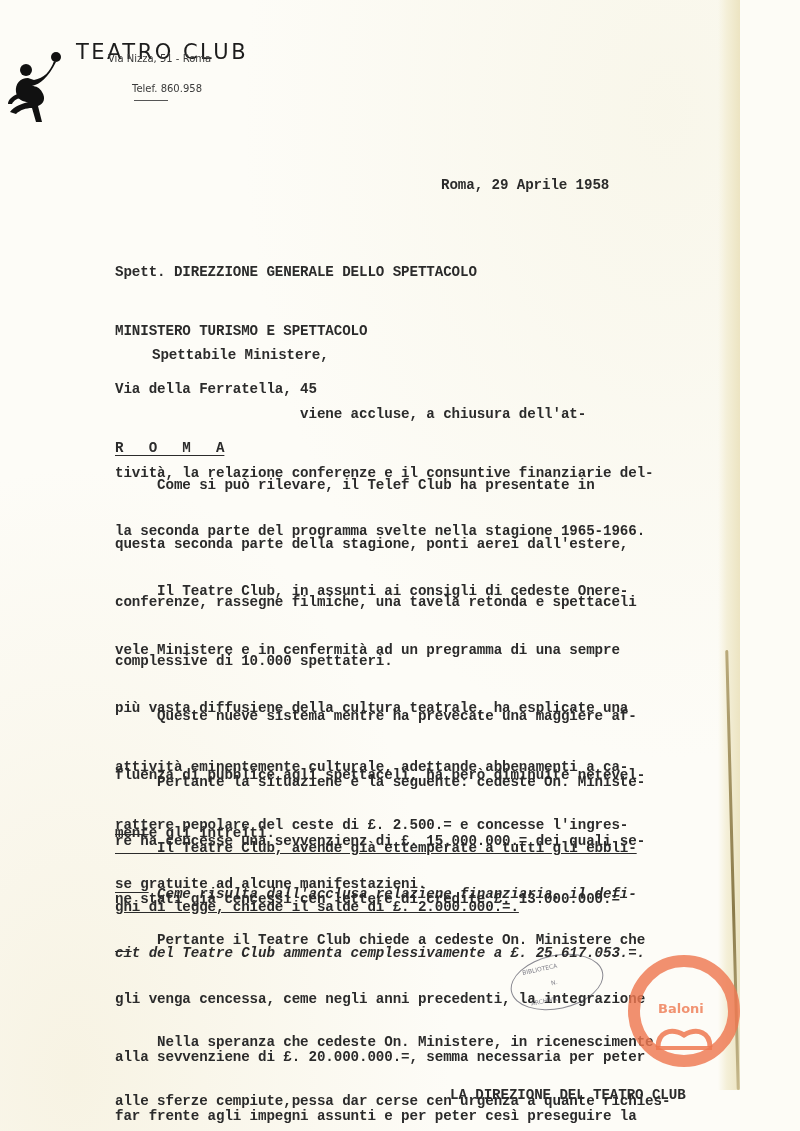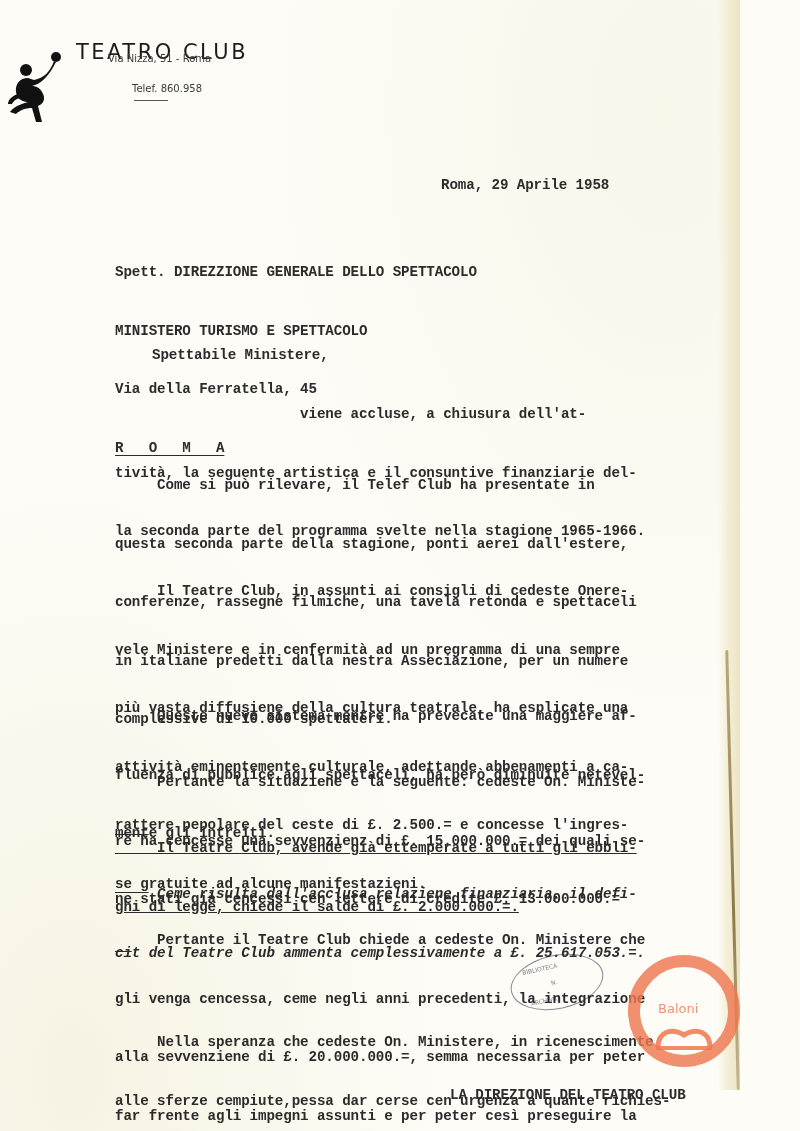--- a/index.html
+++ b/index.html
@@ -121,21 +121,21 @@
       width: 112px; height: 112px;
       border-radius: 50%;
       border: 12px solid rgba(238,120,80,0.82);
       box-sizing: border-box;
     }
     .wm-text {
       position: absolute;
       left: 18px; top: 34px;
       font-family: "DejaVu Sans", sans-serif;
       font-size: 13px;
-      font-weight: normal;
+      font-weight: bold;
       color: rgba(238,120,80,0.8);
     }
     .wm-book {
       position: absolute;
       left: 14px; top: 54px;
     }
   </style>
 </head>
 <body>
 
@@ -162,29 +162,28 @@
     <div>Spett. DIREZZIONE GENERALE DELLO SPETTACOLO</div>
     <div>MINISTERO TURISMO E SPETTACOLO</div>
     <div>Via della Ferratella, 45</div>
     <div class="roma-line">R   O   M   A</div>
   </div>
 
   <div class="typed salutation">Spettabile Ministere,</div>
 
   <div class="typed para" style="top:366px;">
     <div>                      viene accluse, a chiusura dell'at-</div>
-    <div>tività, la seguente artistica e il consuntive finanziarie del-</div>
+    <div>tività, la relazione conferenze e il consuntive finanziarie del-</div>
     <div>la seconda parte del programma svelte nella stagione 1965-1966.</div>
   </div>
 
   <div class="typed para" style="top:437px;">
     <div>     Come si può rilevare, il Telef Club ha presentate in</div>
     <div>questa seconda parte della stagione, ponti aerei dall'estere,</div>
     <div>conferenze, rassegne filmiche, una tavela retonda e spettaceli</div>
-    <div>in italiane predetti dalla nestra Asseciazione, per un numere</div>
     <div>complessive di 10.000 spettateri.</div>
   </div>
 
   <div class="typed para" style="top:543px;">
     <div>     Il Teatre Club, in assunti ai consigli di cedeste Onere-</div>
     <div>vele Ministere e in cenfermità ad un pregramma di una sempre</div>
     <div>più vasta diffusiene della cultura teatrale, ha esplicate una</div>
     <div>attività eminentemente culturale, adettande abbenamenti a ca-</div>
     <div>rattere pepolare del ceste di £. 2.500.= e concesse l'ingres-</div>
     <div>se gratuite ad alcune manifestazieni.</div>

